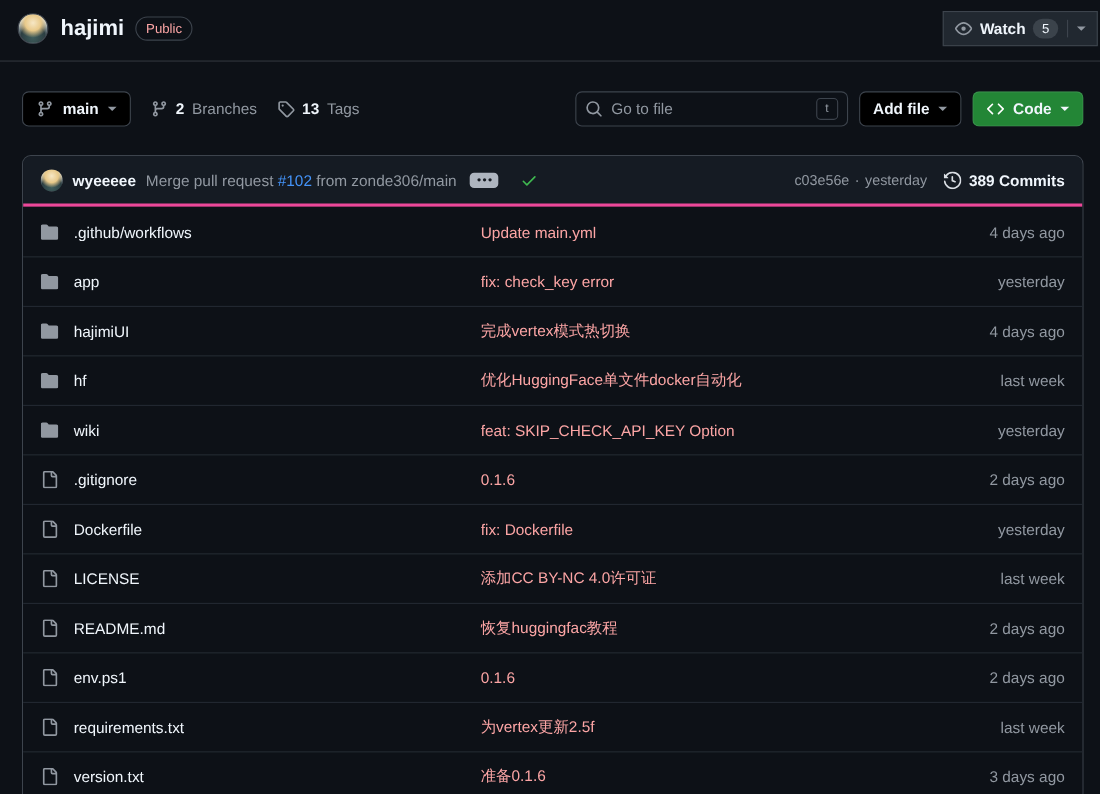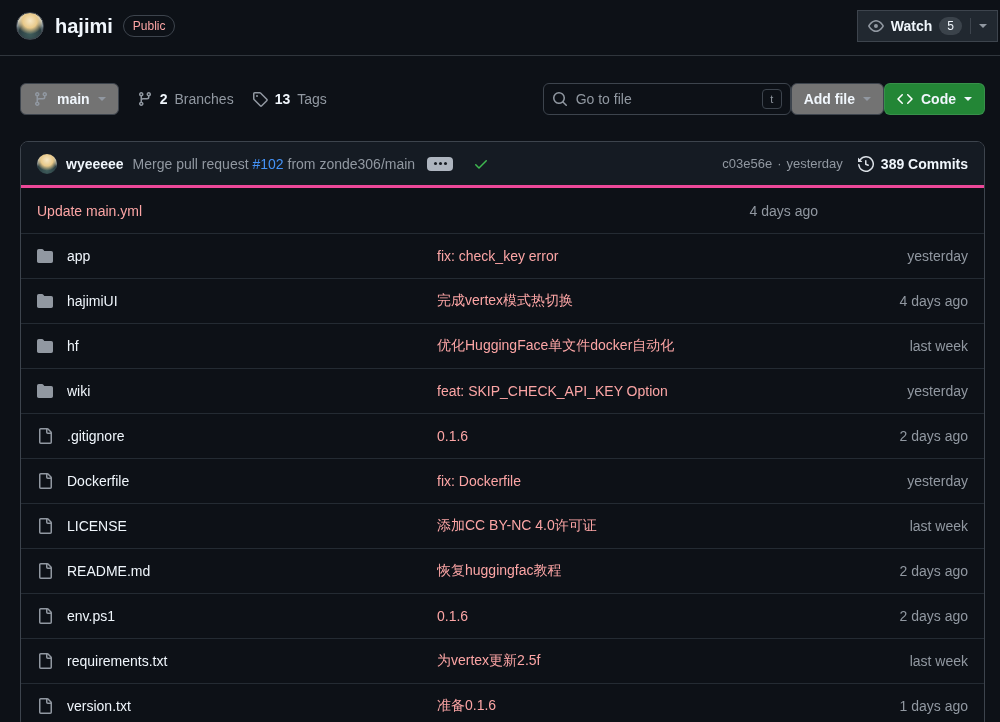--- a/index.html
+++ b/index.html
@@ -27,30 +27,30 @@
   .counter { background:rgba(101,108,118,0.4); border-radius:999px; padding:1px 8px;
     font-size:12px; font-weight:500; line-height:16px; }
   .btn-divider { width:1px; height:16px; background:#3d444d; margin:0 1px; }
   .caret { width:0; height:0; border:4px solid transparent; border-top-color:#9198a1;
            margin-top:4px; display:inline-block; }
   .caret.light { border-top-color:#f0f6fc; }
 
   
   .toolbar { margin:27px 15px 0 20px; display:flex; align-items:center; }
   .btn { height:32px; display:inline-flex; align-items:center; gap:8px; padding:0 12px;
-    background:#737373; border:1px solid #3d444d; border-radius:6px;
+    background:#000000; border:1px solid #3d444d; border-radius:6px;
     font-size:14px; font-weight:600; color:#f0f6fc; cursor:pointer; }
   .btn .oct { color:#9198a1; }
   .btn-green { background:#238636; border-color:rgba(240,246,252,0.1); }
   .btn-green .oct { color:#ffffff; }
   .nav-links { display:flex; align-items:center; gap:18px; margin-left:18px;
     font-size:14px; color:#9198a1; }
   .nav-link { display:flex; align-items:center; gap:7px; cursor:pointer; }
   .nav-link .count { color:#f0f6fc; font-weight:700; }
-  .toolbar-right { margin-left:auto; display:flex; align-items:flex-end; }
+  .toolbar-right { margin-left:auto; display:flex; align-items:flex-end; gap:10px; }
   .search-box { width:248px; height:32px; display:flex; align-items:center; gap:8px;
     padding:0 8px; background:#0d1117; border:1px solid #3d444d; border-radius:6px; }
   .search-box .oct { color:#9198a1; flex:0 0 auto; }
   .search-input { flex:1; min-width:0; background:transparent; border:none; outline:none;
     color:#f0f6fc; font-size:14px; font-family:inherit; }
   .search-input::placeholder { color:#9198a1; }
   .kbd { width:20px; height:20px; border:1px solid #3d444d; border-radius:4px; color:#9198a1;
     font-size:11px; display:flex; align-items:center; justify-content:center; }
 
   
@@ -194,20 +194,29 @@
             <svg width="16" height="16" viewBox="0 0 16 16" fill="currentColor">
                 <path d="m.427 1.927 1.215 1.215a8.002 8.002 0 1 1-1.6 5.685.75.75 0 1 1 1.493-.154 6.5 6.5 0 1 0 1.18-4.458l1.358 1.358A.25.25 0 0 1 3.896 6H.25A.25.25 0 0 1 0 5.75V2.104a.25.25 0 0 1 .427-.177ZM7.75 4a.75.75 0 0 1 .75.75v2.992l2.028.812a.75.75 0 0 1-.557 1.392l-2.5-1A.751.751 0 0 1 7 8.25v-3.5A.75.75 0 0 1 7.75 4Z"></path>
               </svg>
           </span>
           <span>389 Commits</span>
         </span>
       </div>
     </div>
     <div id="rows">
   <div class="file-row folder">
+    <div class="cell name-cell">
+      <span class="oct icon-folder">
+        <svg width="16" height="16" viewBox="0 0 16 16" fill="currentColor">
+                <path d="M1.75 1A1.75 1.75 0 0 0 0 2.75v10.5C0 14.216.784 15 1.75 15h12.5A1.75 1.75 0 0 0 16 13.25v-8.5A1.75 1.75 0 0 0 14.25 3H7.5a.25.25 0 0 1-.2-.1l-.9-1.2C6.07 1.26 5.55 1 5 1H1.75Z"></path>
+              </svg>
+      </span>
+
+      <a class="file-name">.github/workflows</a>
+    </div>
     <div class="cell msg-cell">
       <a>Update main.yml</a>
     </div>
     <div class="cell date-cell">4 days ago</div>
   </div>
 
   <div class="file-row folder">
     <div class="cell name-cell">
       <span class="oct icon-folder">
         <svg width="16" height="16" viewBox="0 0 16 16" fill="currentColor">
@@ -373,18 +382,18 @@
       <span class="oct icon-file">
         <svg width="16" height="16" viewBox="0 0 16 16" fill="currentColor">
                 <path d="M2 1.75C2 .784 2.784 0 3.75 0h6.586c.464 0 .909.184 1.237.513l2.914 2.914c.329.328.513.773.513 1.237v9.586A1.75 1.75 0 0 1 13.25 16h-9.5A1.75 1.75 0 0 1 2 14.25Zm1.75-.25a.25.25 0 0 0-.25.25v12.5c0 .138.112.25.25.25h9.5a.25.25 0 0 0 .25-.25V6h-2.75A1.75 1.75 0 0 1 9 4.25V1.5Zm6.75.062V4.25c0 .138.112.25.25.25h2.688l-.011-.013-2.914-2.914-.013-.011Z"></path>
               </svg>
       </span>
       <a class="file-name">version.txt</a>
     </div>
     <div class="cell msg-cell">
       <a>准备0.1.6</a>
     </div>
-    <div class="cell date-cell">1 days ago</div>
+    <div class="cell date-cell">3 days ago</div>
   </div>
 </div>
   </div>
 
 </div>
 
 </body></html>

